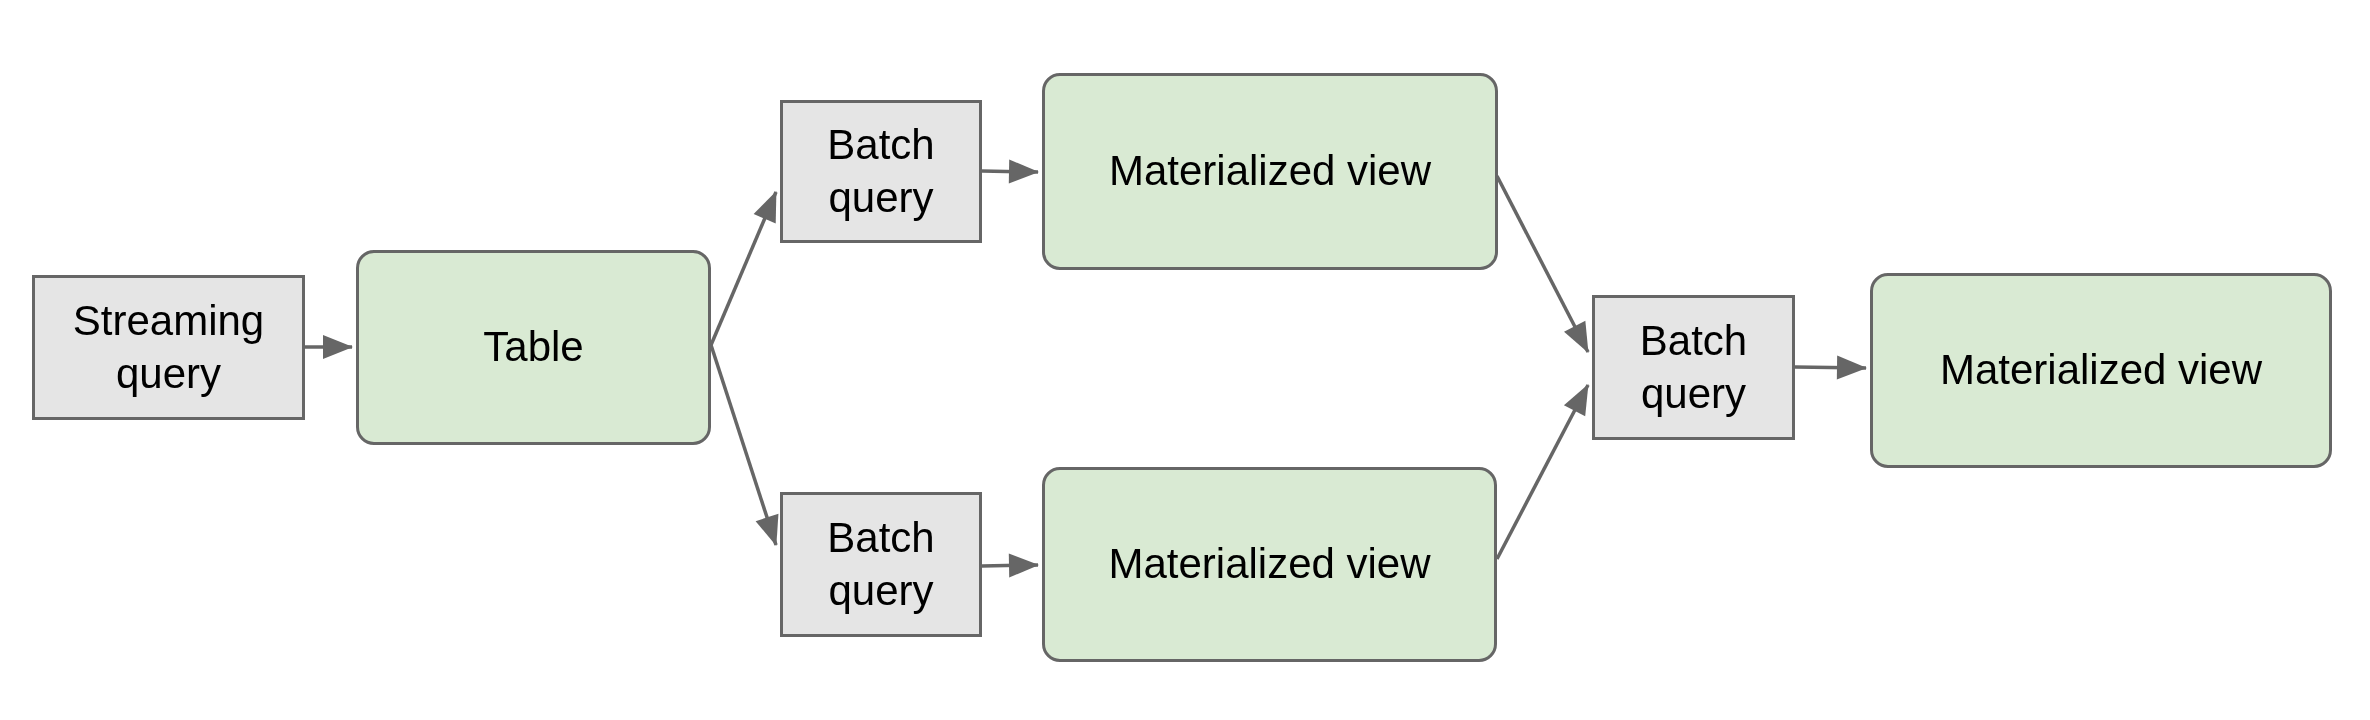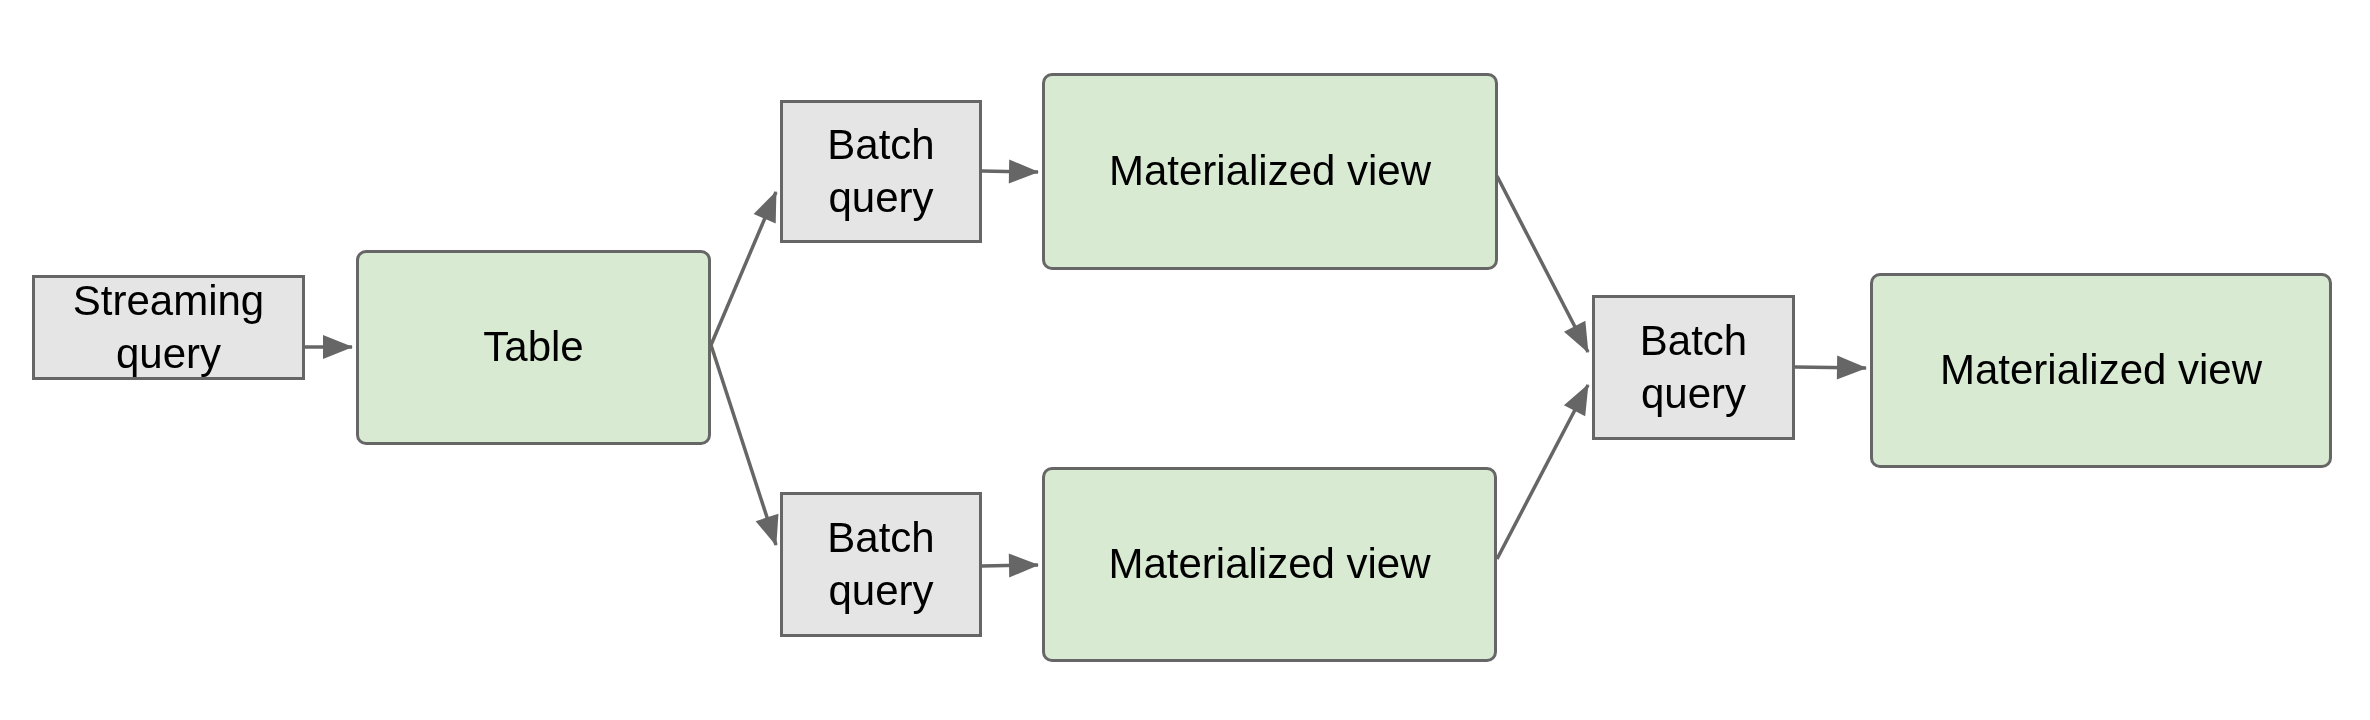--- a/index.html
+++ b/index.html
@@ -28,24 +28,24 @@
     padding: 4px 10px;
   }
   .node-query {
     background: #e5e5e5;
     border: 3px solid #666666;
     border-radius: 0;
   }
   .node-view {
     background: #d9ead3;
     border: 3px solid #666666;
-    border-radius: 10px;
+    border-radius: 18px;
   }
   
-  #n-streaming   { left: 32px;   top: 275px; width: 273px; height: 105px; }
+  #n-streaming   { left: 32px;   top: 275px; width: 273px; height: 145px; }
   #n-table       { left: 356px;  top: 250px; width: 355px; height: 195px; }
   #n-batch-top   { left: 780px;  top: 100px; width: 202px; height: 143px; }
   #n-mv-top      { left: 1042px; top: 73px;  width: 456px; height: 197px; }
   #n-batch-bot   { left: 780px;  top: 492px; width: 202px; height: 145px; }
   #n-mv-bot      { left: 1042px; top: 467px; width: 455px; height: 195px; }
   #n-batch-right { left: 1592px; top: 295px; width: 203px; height: 145px; }
   #n-mv-final    { left: 1870px; top: 273px; width: 462px; height: 195px; }
 
   .arrows {
     position: absolute;

